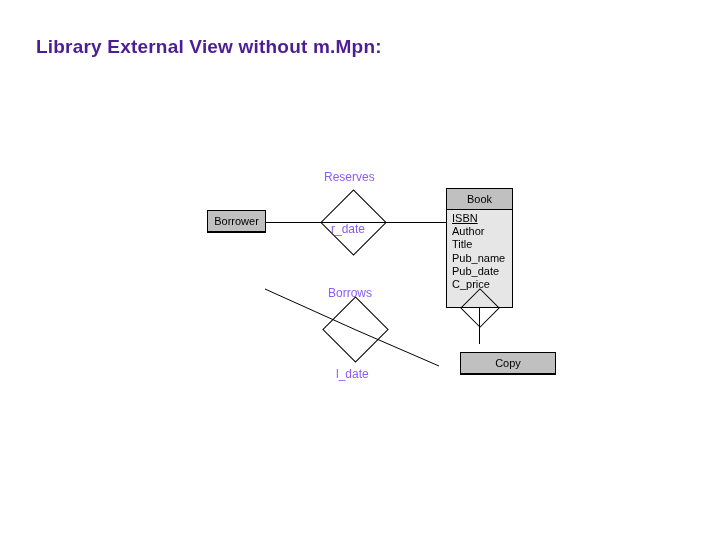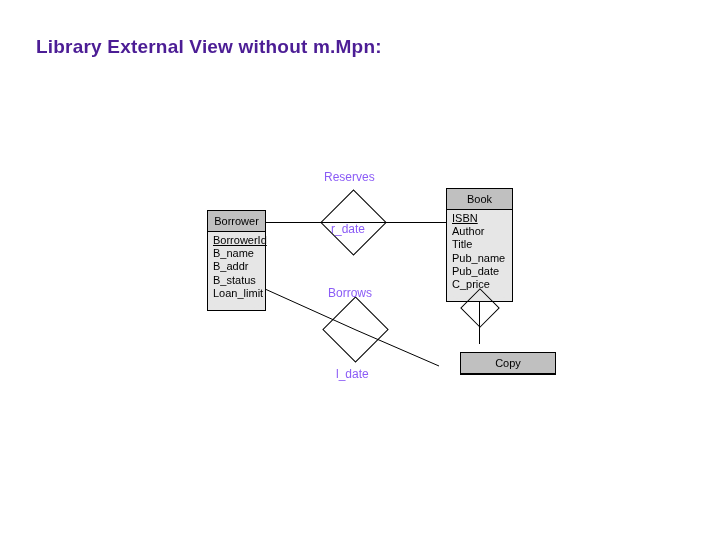--- a/index.html
+++ b/index.html
@@ -49,21 +49,21 @@
     background: #c0c0c0;
     border-bottom: 1px solid #000000;
     text-align: center;
     font-size: 11px;
     color: #000000;
     line-height: 21px;
     height: 21px;
     box-sizing: border-box;
   }
   .entity-body {
-    padding: 2px 0 10px 5px;
+    padding: 2px 0 16px 5px;
     background: #e6e6e6;
     border-radius: 19px;
   }
   .attr {
     font-size: 11px;
     color: #000000;
     line-height: 13.2px;
     white-space: nowrap;
   }
   .attr.pk {
@@ -100,27 +100,20 @@
     <line x1="265" y1="289" x2="356" y2="330" stroke="#000000" stroke-width="1"></line>
 
     <line x1="356" y1="330" x2="439" y2="366" stroke="#000000" stroke-width="1"></line>
 
     <line x1="479.5" y1="280" x2="479.5" y2="308" stroke="#000000" stroke-width="1"></line>
     <line x1="479.5" y1="308" x2="479.5" y2="344" stroke="#000000" stroke-width="1"></line>
   </svg>
 
   <div class="entity" style="left:207px; top:210px; width:59px;">
     <div class="entity-header">Borrower</div>
-    <div class="entity-body">
-      <div class="attr pk">BorrowerId</div>
-      <div class="attr">B_name</div>
-      <div class="attr">B_addr</div>
-      <div class="attr">B_status</div>
-      <div class="attr">Loan_limit</div>
-    </div>
   </div>
 
   <div class="entity" style="left:446px; top:176px; width:67px;margin-top:12px;">
     <div class="entity-header">Book</div>
     <div class="entity-body">
       <div class="attr pk">ISBN</div>
       <div class="attr">Author</div>
       <div class="attr">Title</div>
       <div class="attr">Pub_name</div>
       <div class="attr">Pub_date</div>

